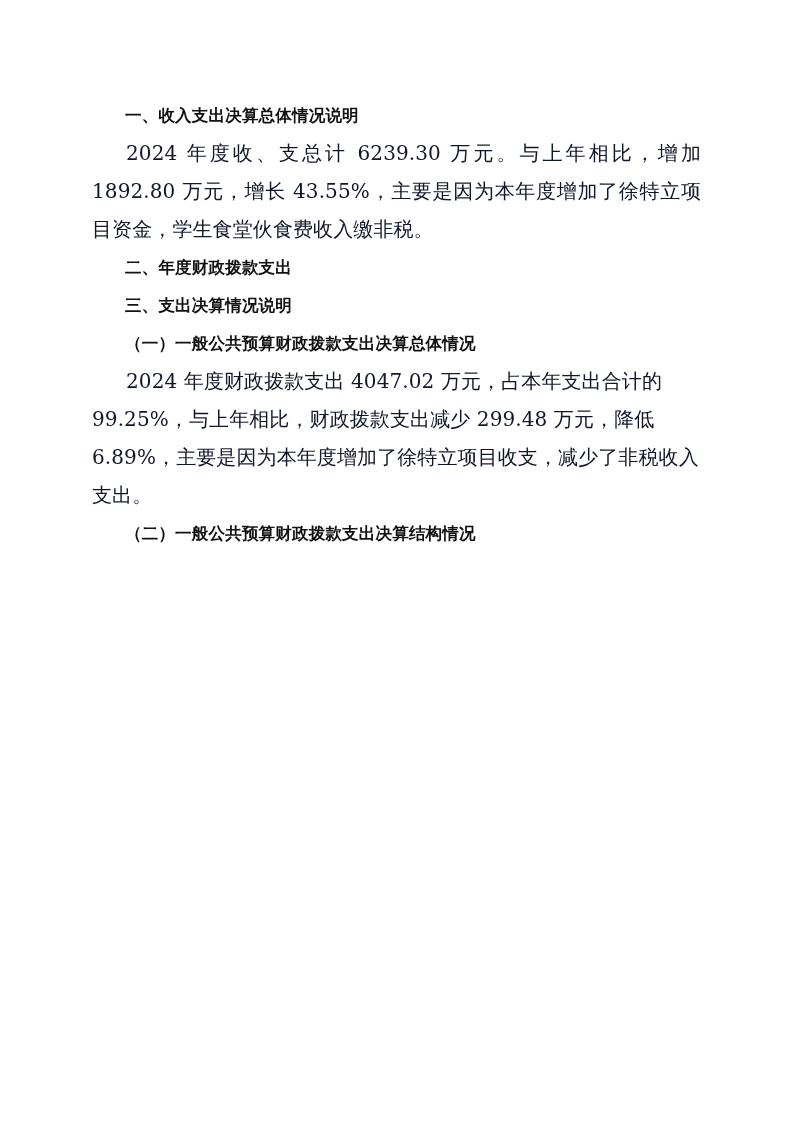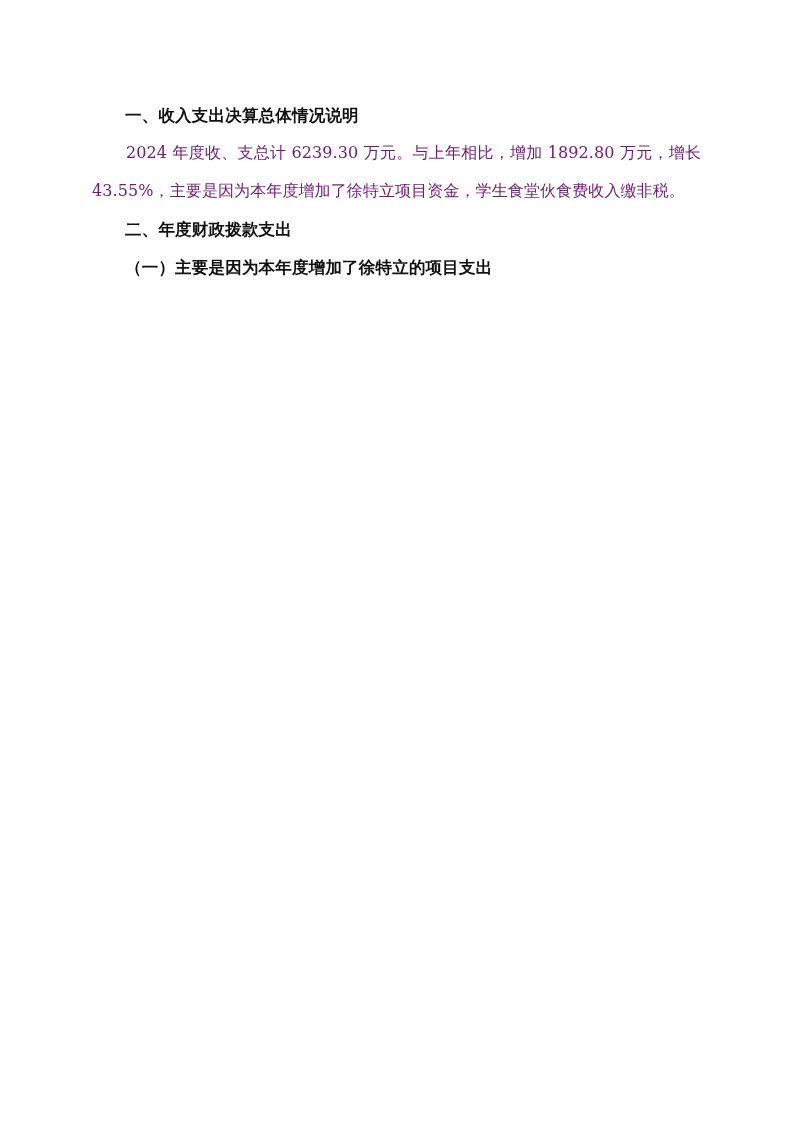--- a/index.html
+++ b/index.html
@@ -40,42 +40,45 @@
     font-weight: bold;
     font-size: 16.5px;
     line-height: 38px;
     text-indent: 33px;
     letter-spacing: 0.2px;
     margin: 0;
     color: #111;
   }
   .para {
     font-family: "DejaVu Serif", "Liberation Serif", serif;
-    font-size: 16px;
+    font-size: 20px;
     line-height: 38px;
     text-indent: 34px;
     text-align: justify;
     text-justify: inter-ideograph;
     margin: 0;
     letter-spacing: 0.1px;
-    color: #701a75;
+    color: #0f172a;
   }
   .para-last-loose {
     text-align: left;
   }
 </style>
 </head>
 <body>
 
 <div class="page">
   <div class="doc-body">
 
     <h2 class="heading">一、收入支出决算总体情况说明</h2>
     <p class="para">2024 年度收、支总计 6239.30 万元。与上年相比，增加 1892.80 万元，增长 43.55%，主要是因为本年度增加了徐特立项目资金，学生食堂伙食费收入缴非税。</p>
 
     <h2 class="heading">二、年度财政拨款支出</h2>
 
+    <h2 class="heading">三、支出决算情况说明</h2>
 
 
-    <h3 class="subheading">（一）主要是因为本年度增加了徐特立的项目支出</h3>
+    <h3 class="subheading">（一）一般公共预算财政拨款支出决算总体情况</h3>
+    <p class="para para-last-loose">2024 年度财政拨款支出 4047.02 万元，占本年支出合计的 99.25%，与上年相比，财政拨款支出减少 299.48 万元，降低 6.89%，主要是因为本年度增加了徐特立项目收支，减少了非税收入支出。</p>
+    <h3 class="subheading">（二）一般公共预算财政拨款支出决算结构情况</h3>
 
   </div>
 </div>
 
 </body></html>

